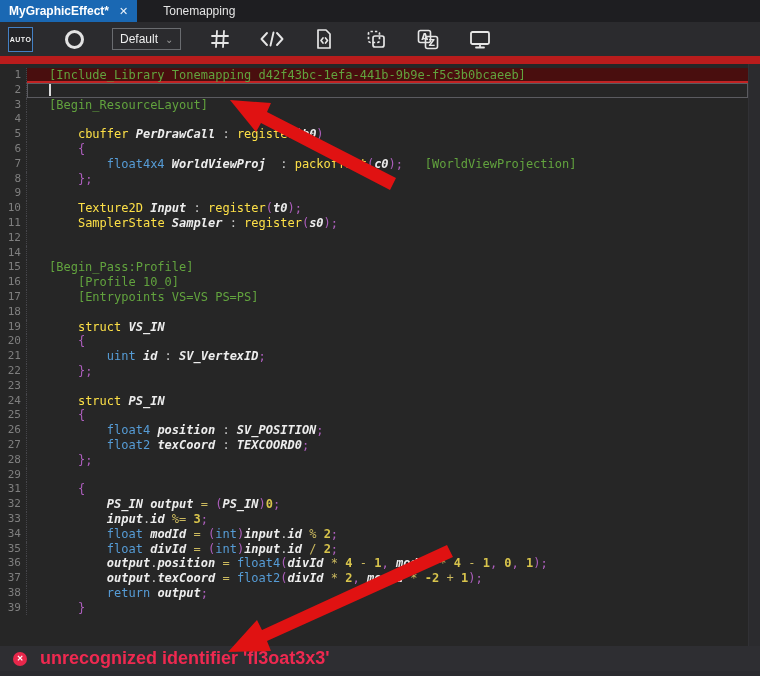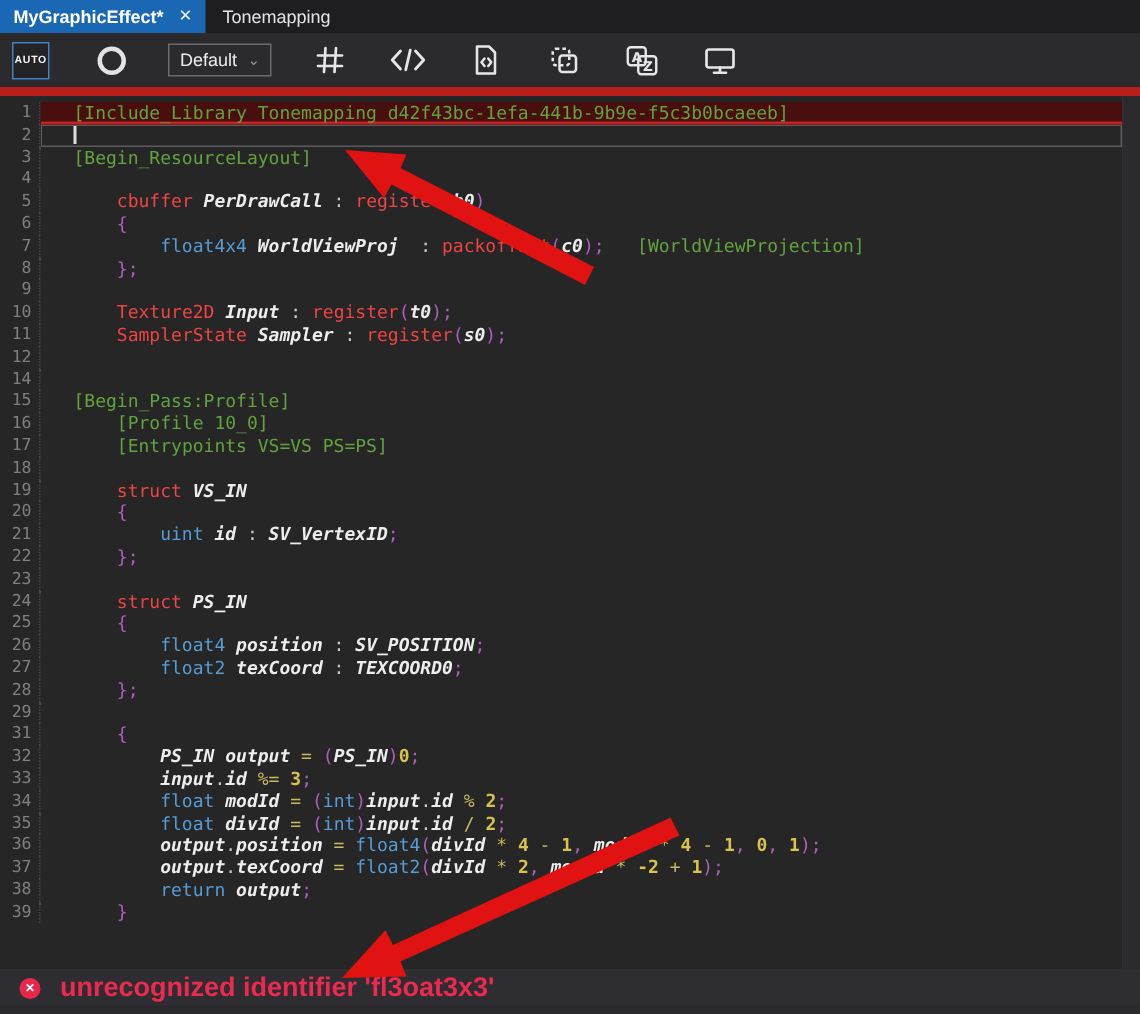--- a/index.html
+++ b/index.html
@@ -1,47 +1,47 @@
 <!DOCTYPE html>
 <html><head>
 <meta charset="utf-8">
 <style>
   * { margin:0; padding:0; box-sizing:border-box; }
   html,body { width:760px; height:676px; overflow:hidden; }
   body { background:#262626; font-family:"Liberation Sans", sans-serif; position:relative; }
 
   
   .tabbar { height:22px; background:#1E1E21; display:flex; align-items:stretch; }
-  .tab { display:flex; align-items:center; font-size:12px; color:#E4E4E4; padding:0 11px; cursor:default; }
+  .tab { display:flex; align-items:center; font-size:12px; color:#E4E4E4; padding:0 26px; cursor:default; }
   .tab.active { background:#1A68B3; color:#FFFFFF; font-weight:bold; gap:10px; padding:0 9px; }
   .tab-close { font-size:11px; font-weight:normal; color:#EAF2FB; line-height:1; }
 
   
-  .toolbar { height:42px; background:#2B2B2E; border-bottom:6px solid #b91c1c; display:flex; align-items:center; padding-left:8px; gap:26px; }
+  .toolbar { height:42px; background:#2B2B2E; border-bottom:8px solid #b91c1c; display:flex; align-items:center; padding-left:8px; gap:26px; }
   .auto-btn { width:25px; height:25px; border:1px solid #4380C4; background:#232326; color:#F2F2F2;
               font-size:7px; font-weight:bold; letter-spacing:0.5px; display:flex; align-items:center; justify-content:center; }
   .ring { width:19px; height:19px; border:3px solid #E3E3E3; border-radius:50%; margin-left:6px; }
   .dropdown { height:22px; min-width:62px; border:1px solid #6A6C70; background:#2B2B2E; color:#EDEDED;
               font-size:12px; display:flex; align-items:center; gap:7px; padding:0 7px; margin-left:2px; }
   .dropdown .chev { color:#9A9A9A; font-size:10px; }
   .tool-icon { width:26px; height:26px; display:flex; align-items:center; justify-content:center; }
   .tool-icon svg { display:block; }
 
   
   .editor { position:relative; height:582px; background:#262626; padding-top:4px; padding-right:12px; overflow:hidden; }
   .scroll-strip { position:absolute; top:0; right:0; bottom:0; width:12px; background:#2B2B2E; border-left:1px solid #313135; }
   .code-row { display:flex; height:14.8px; font-family:"DejaVu Sans Mono", monospace; font-size:12px; line-height:14.8px; }
   .gutter { width:27px; flex:0 0 27px; text-align:right; padding-right:5px; color:#7F7F7F;
             border-right:1px dotted #45454A; font-size:11px; }
   .content { flex:1; white-space:pre; padding-left:22px; color:#C9C9C9; }
   .content.err { background:#490E0E; box-shadow: inset 0 -2px 0 #C22323; }
   .content.cur { box-shadow: inset 0 0 0 1px #5B5B60; }
   .caret { display:inline-block; width:2px; height:12px; background:#DCDCDC; vertical-align:-2px; }
   .sg { color:#62A33E; }                      
-  .sk { color:#ef4444; }                      
+  .sk { color:#fde047; }                      
   .st { color:#569CD6; }                      
   .si { color:#EDEDED; font-weight:bold;font-style:italic; }    
   .sp { color:#C9C9C9; }                      
   .su { color:#AE5FBE; }                      
   .sn { color:#D8C44C; font-weight:bold; }    
   .so { color:#CBB95E; }                      
 
   
   .errorbar { height:25px; background:#2E2E32; display:flex; align-items:center; gap:13px; padding-left:13px; }
   .err-ico { width:14px; height:14px; border-radius:50%; background:#E8274B; color:#FFFFFF;

